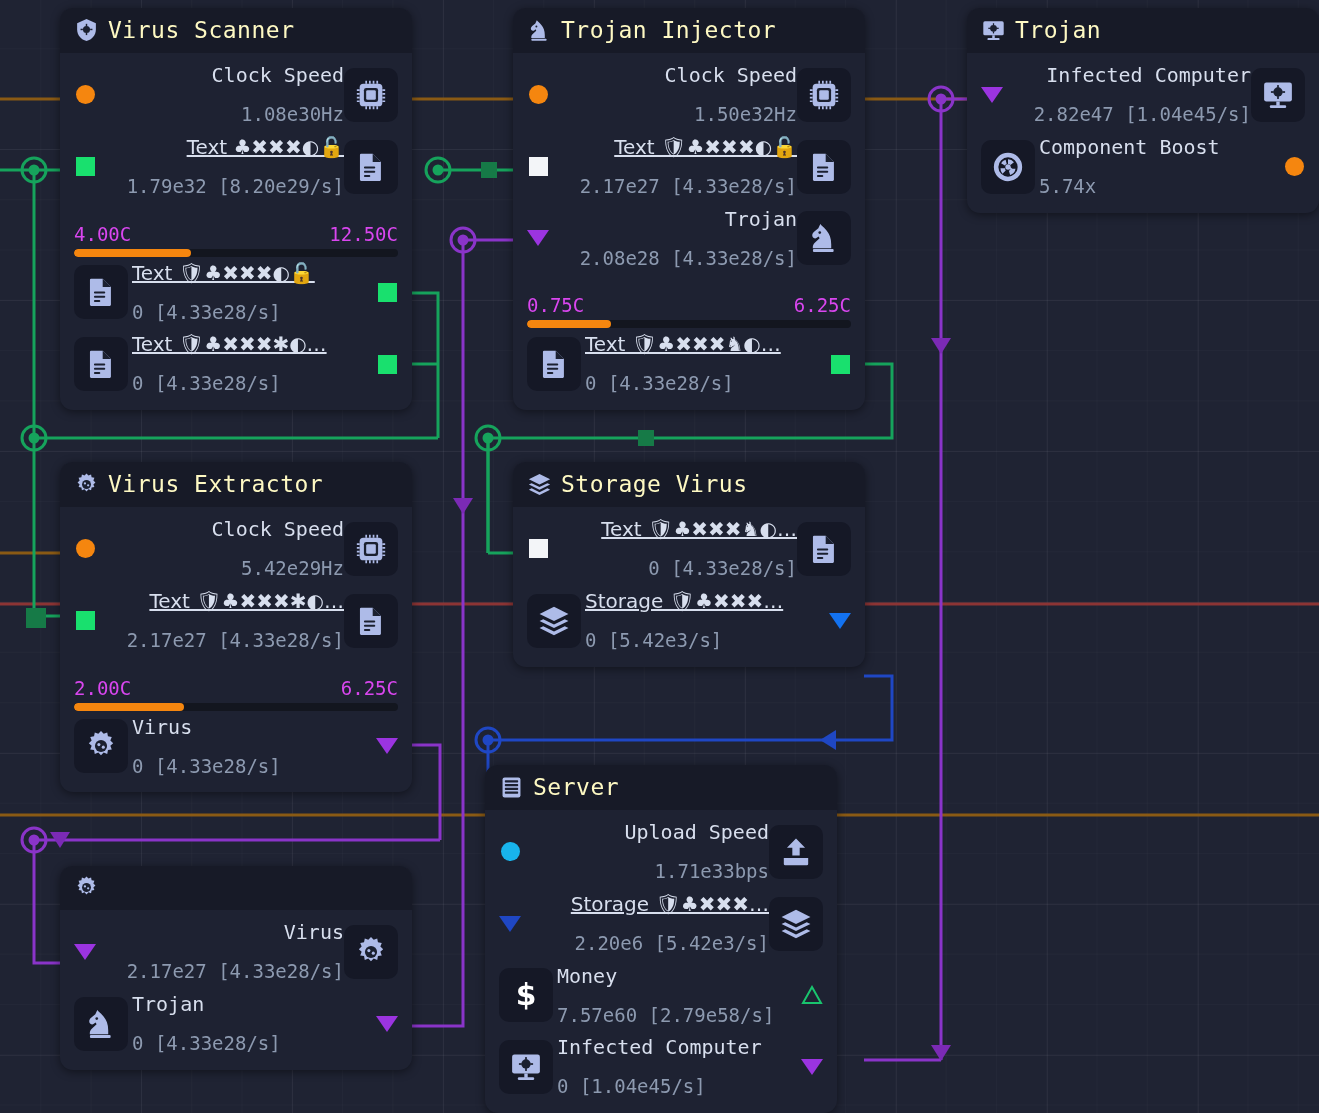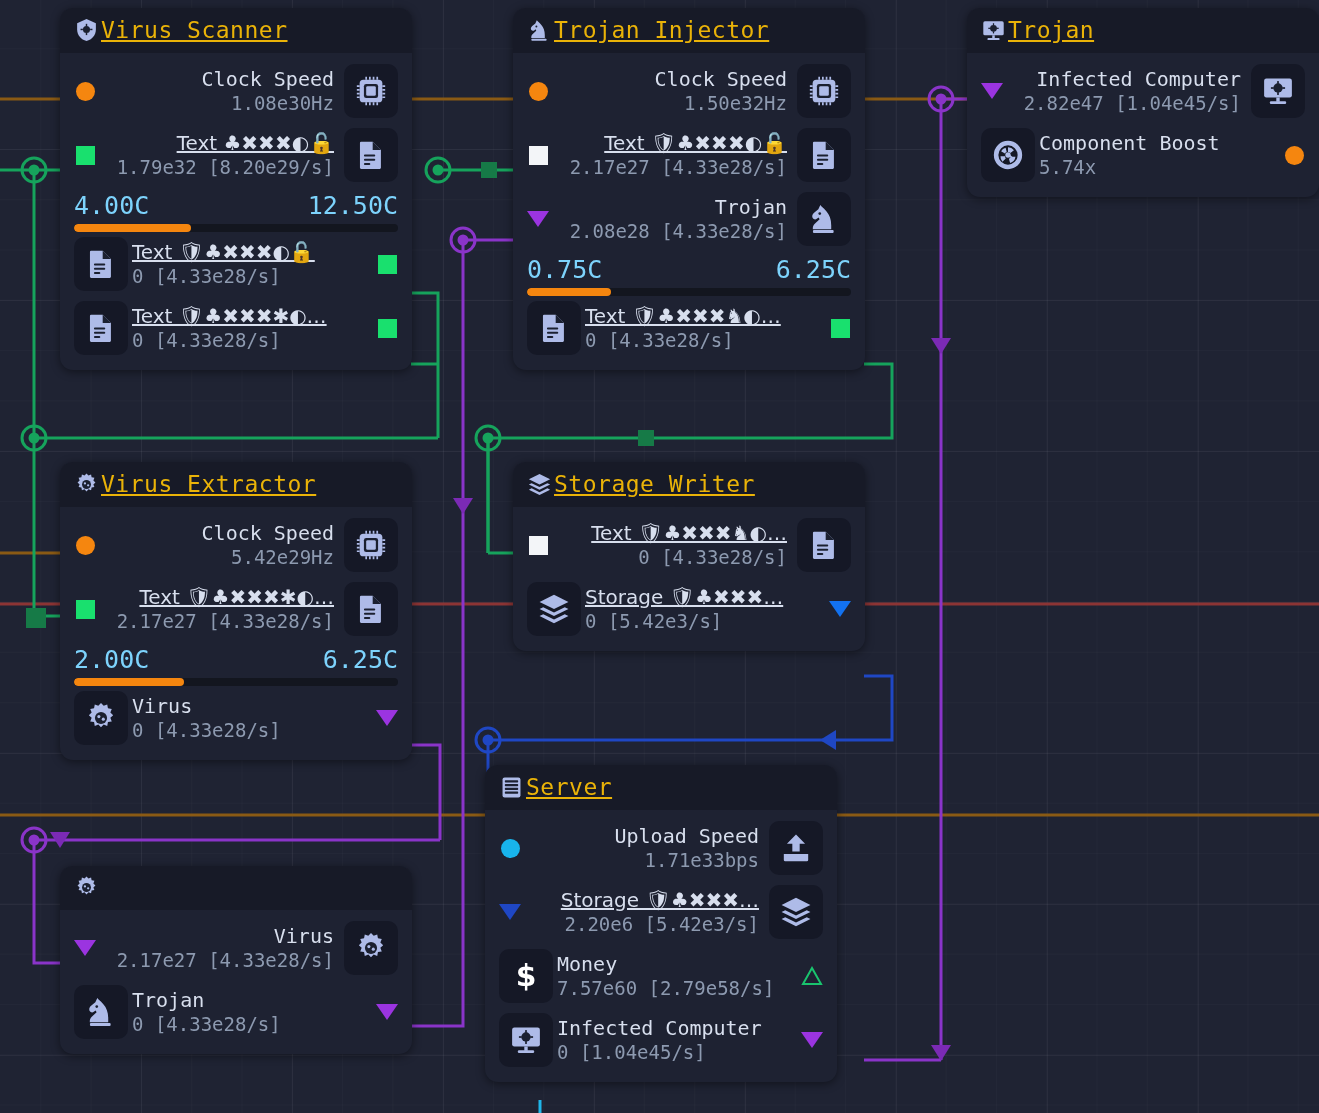--- a/index.html
+++ b/index.html
@@ -28,50 +28,49 @@
   .panel{
     position:absolute;
     background:#1e2232;
     border-radius:13px;
     box-shadow:0 2px 10px rgba(0,0,0,.45);
     overflow:hidden;
   }
   .panel-head{
     background:#171a27;
     padding:9px 14px 10px 14px;
-    display:flex;align-items:center;gap:2px;
-    font-size:23px;letter-spacing:.5px;color:#eab308;
+    display:flex;align-items:center;gap:9px;
+    font-size:23px;letter-spacing:.5px;color:#fef9c3;
     font-weight:400;
-    text-decoration:underline;
   }
   .panel-head .gi{width:25px;height:25px;flex:0 0 25px;display:block}
   .panel-body{padding:6px 0 10px 0;}
 
   
-  .row{display:flex;align-items:center;gap:10px;padding:5px 14px;min-height:54px;box-sizing:border-box;}
+  .row{display:flex;align-items:center;padding:5px 14px;min-height:54px;box-sizing:border-box;}
   .row.r-right{justify-content:flex-end;}
   .bullet{width:22px;flex:0 0 22px;display:flex;align-items:center;justify-content:center;}
   .dot{width:19px;height:19px;border-radius:50%;display:block}
   .sq{width:19px;height:19px;display:block}
   .tri-down{width:0;height:0;border-left:11px solid transparent;border-right:11px solid transparent;border-top:16px solid #9b34e0;}
   .txtwrap{flex:1 1 auto;min-width:0;}
   .lbl{font-size:20px;color:#d8dfee;white-space:nowrap;overflow:hidden;text-overflow:clip;line-height:1.15}
-  .val{font-size:19px;color:#8d9ab0;white-space:nowrap;line-height:1.2;margin-top:1px}
+  .val{font-size:19px;color:#8d9ab0;white-space:nowrap;line-height:1.2;margin-top:16px}
   .ta-r{text-align:right}
   .ta-l{text-align:left}
   .tile{
     width:54px;height:54px;flex:0 0 54px;border-radius:10px;background:#151826;
     display:flex;align-items:center;justify-content:center;
   }
   .tile svg{width:34px;height:34px;display:block}
   .ico-blue{fill:#aebbe8}
 
   
   .meter{padding:0 14px;}
-  .meter-lbls{display:flex;justify-content:space-between;font-size:25px;color:#7dd3fc;margin-bottom:4px;margin-top:4px}
+  .meter-lbls{display:flex;justify-content:space-between;font-size:19px;color:#d946ef;margin-bottom:4px;margin-top:20px}
   .bar{height:8px;border-radius:4px;background:#13161f;overflow:hidden}
   .bar > i{display:block;height:100%;border-radius:4px}
 
   
   .subrow{display:flex;align-items:center;gap:4px;padding:5px 14px;min-height:58px;box-sizing:border-box}
   .mark{width:22px;flex:0 0 22px;display:flex;align-items:center;justify-content:center}
 
   .glyphs{font-family:"DejaVu Sans",sans-serif;text-decoration:underline;}
 </style>
 </head>
@@ -507,21 +506,21 @@
   </div>
 </div>
 
 <div class="panel" style="left:513px;top:462px;width:352px;">
   <div class="panel-head">
     <svg class="gi" viewBox="0 0 24 24">
         <path class="ico-blue" d="M12 2 1.8 7 12 12l10.2-5z"></path>
         <path class="ico-blue" d="M1.8 12 12 17l10.2-5-2.6-1.3L12 14.4 4.4 10.7z"></path>
         <path class="ico-blue" d="M1.8 17 12 22l10.2-5-2.6-1.3L12 19.4 4.4 15.7z"></path>
       </svg>
-    <span>Storage Writer</span>
+    <span>Storage Virus</span>
   </div>
   <div class="panel-body">
     <div class="row r-right">
       <div class="bullet">
           <span class="sq" style="background:#f3f5f8"></span>
         </div>
       <div class="txtwrap">
         <div class="lbl ta-r glyphs">Text 🛡♣✖✖✖♞◐…</div>
         <div class="val ta-r">0 [4.33e28/s]</div>
       </div>

